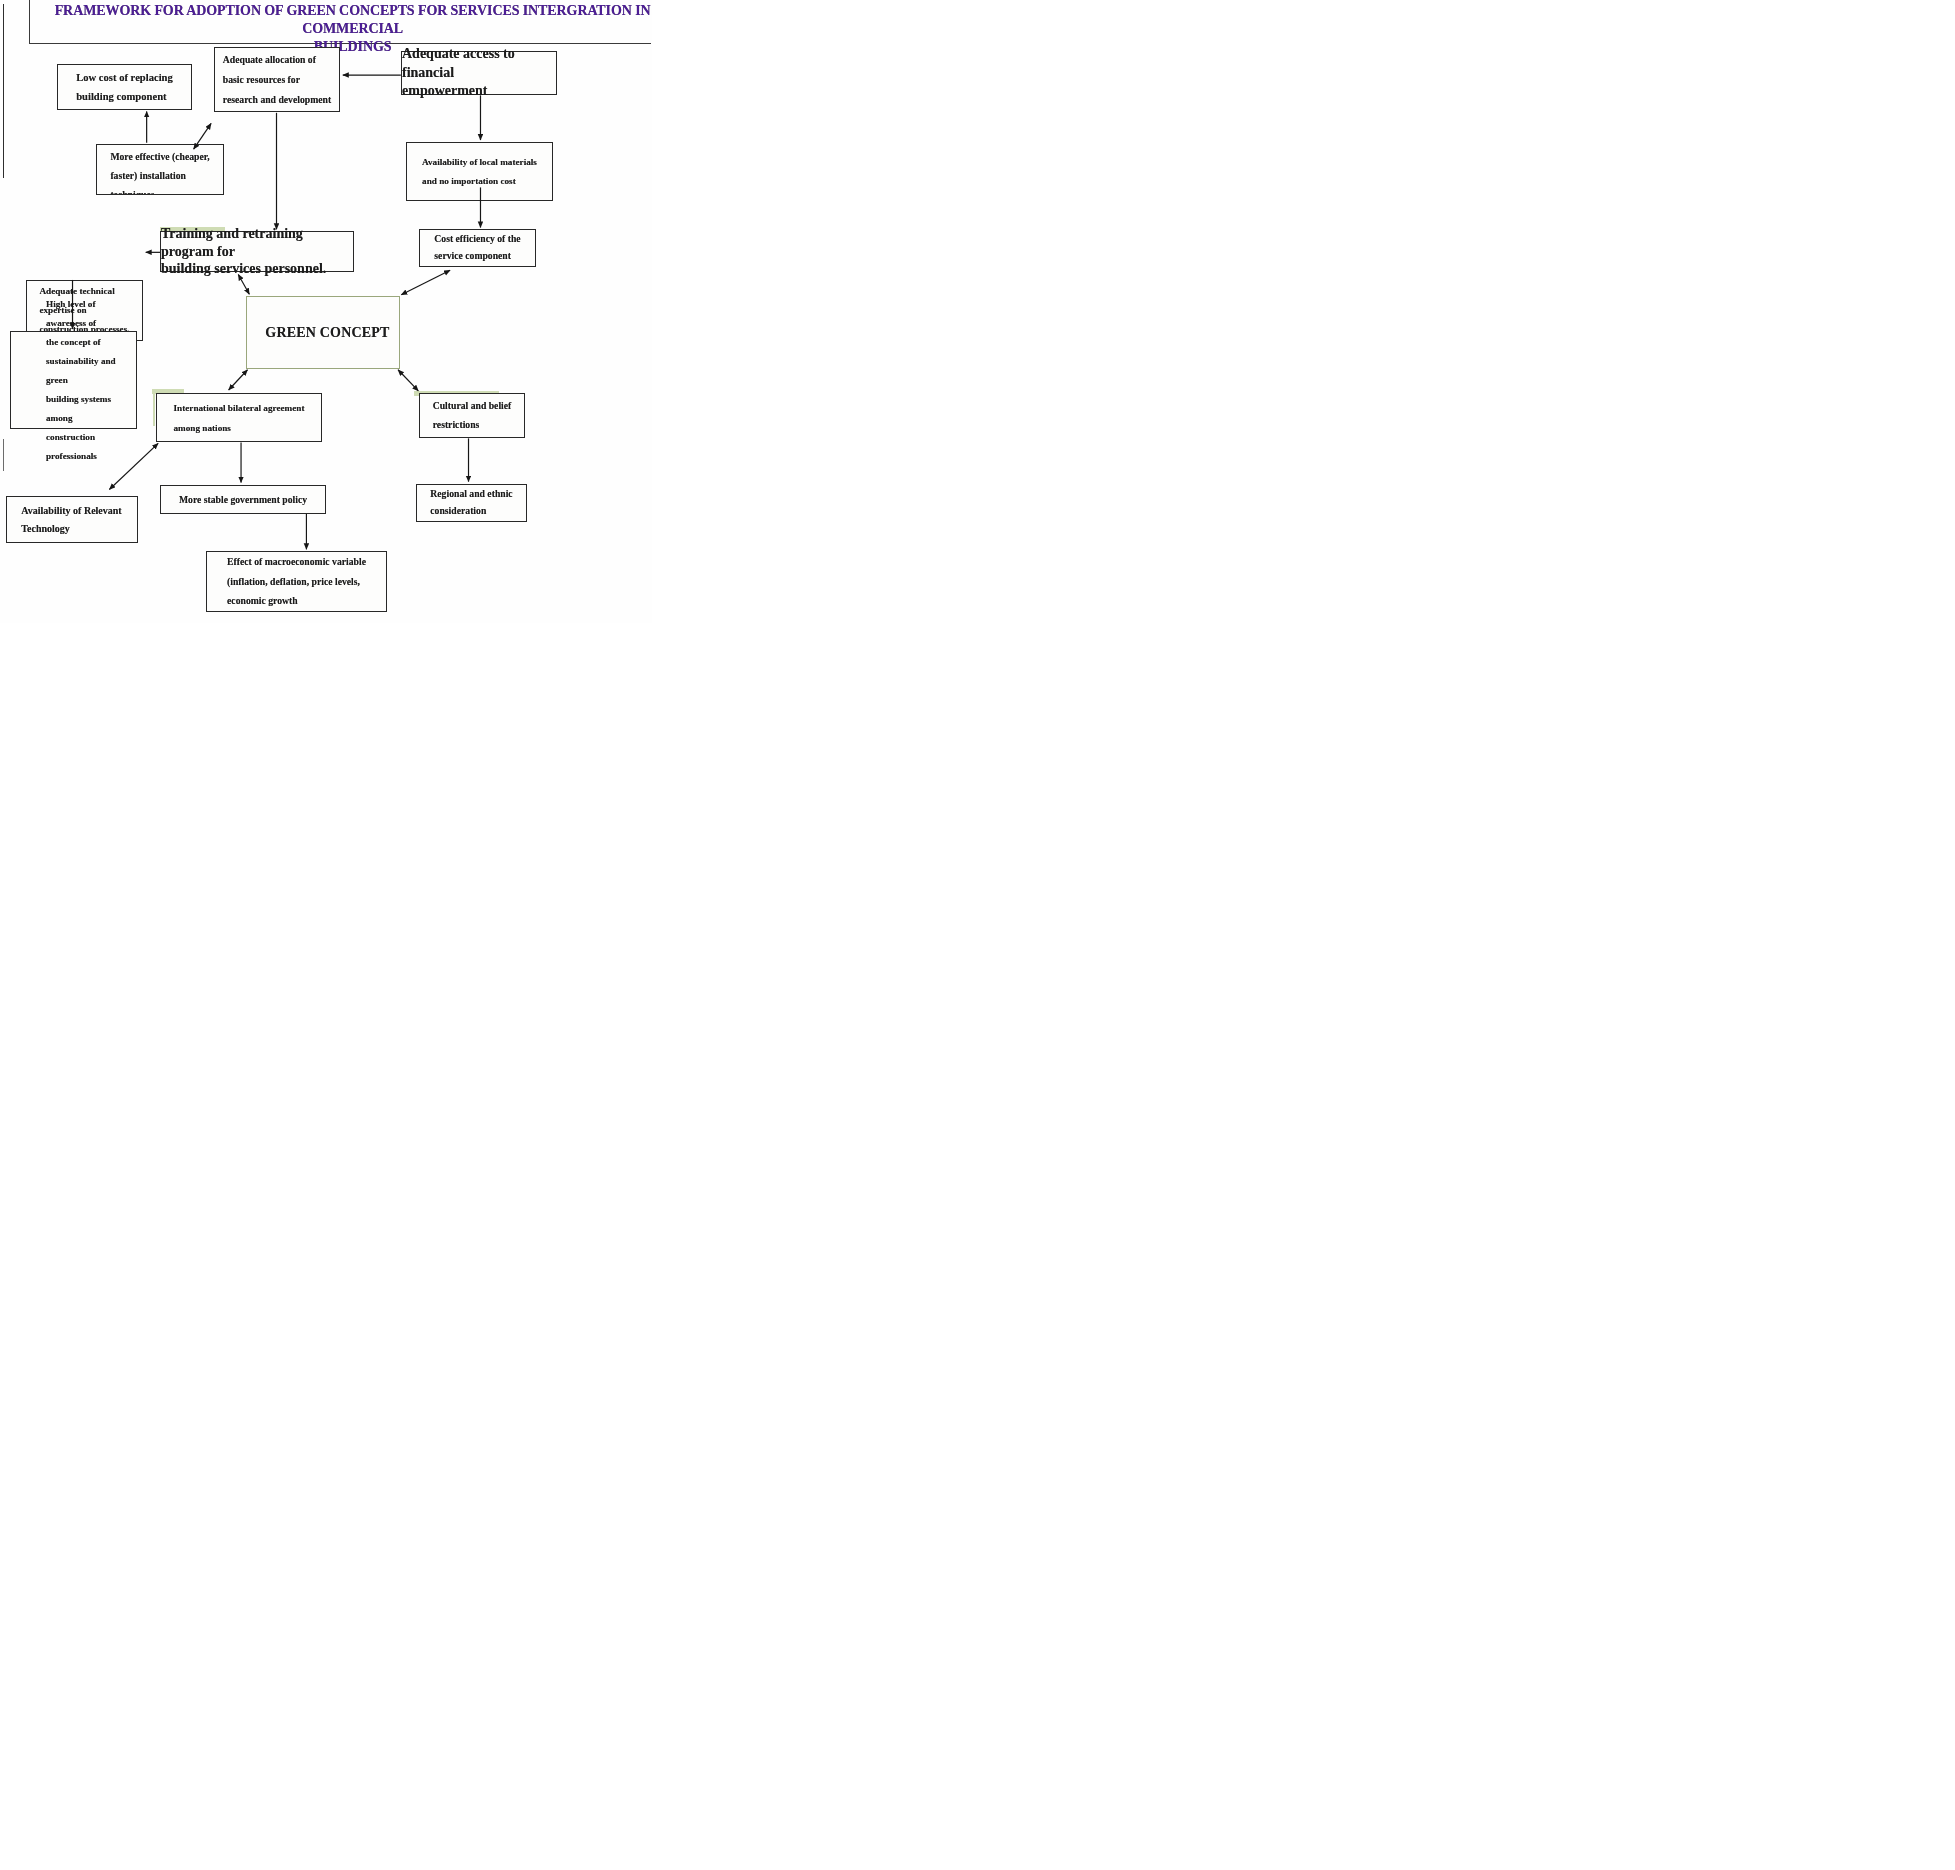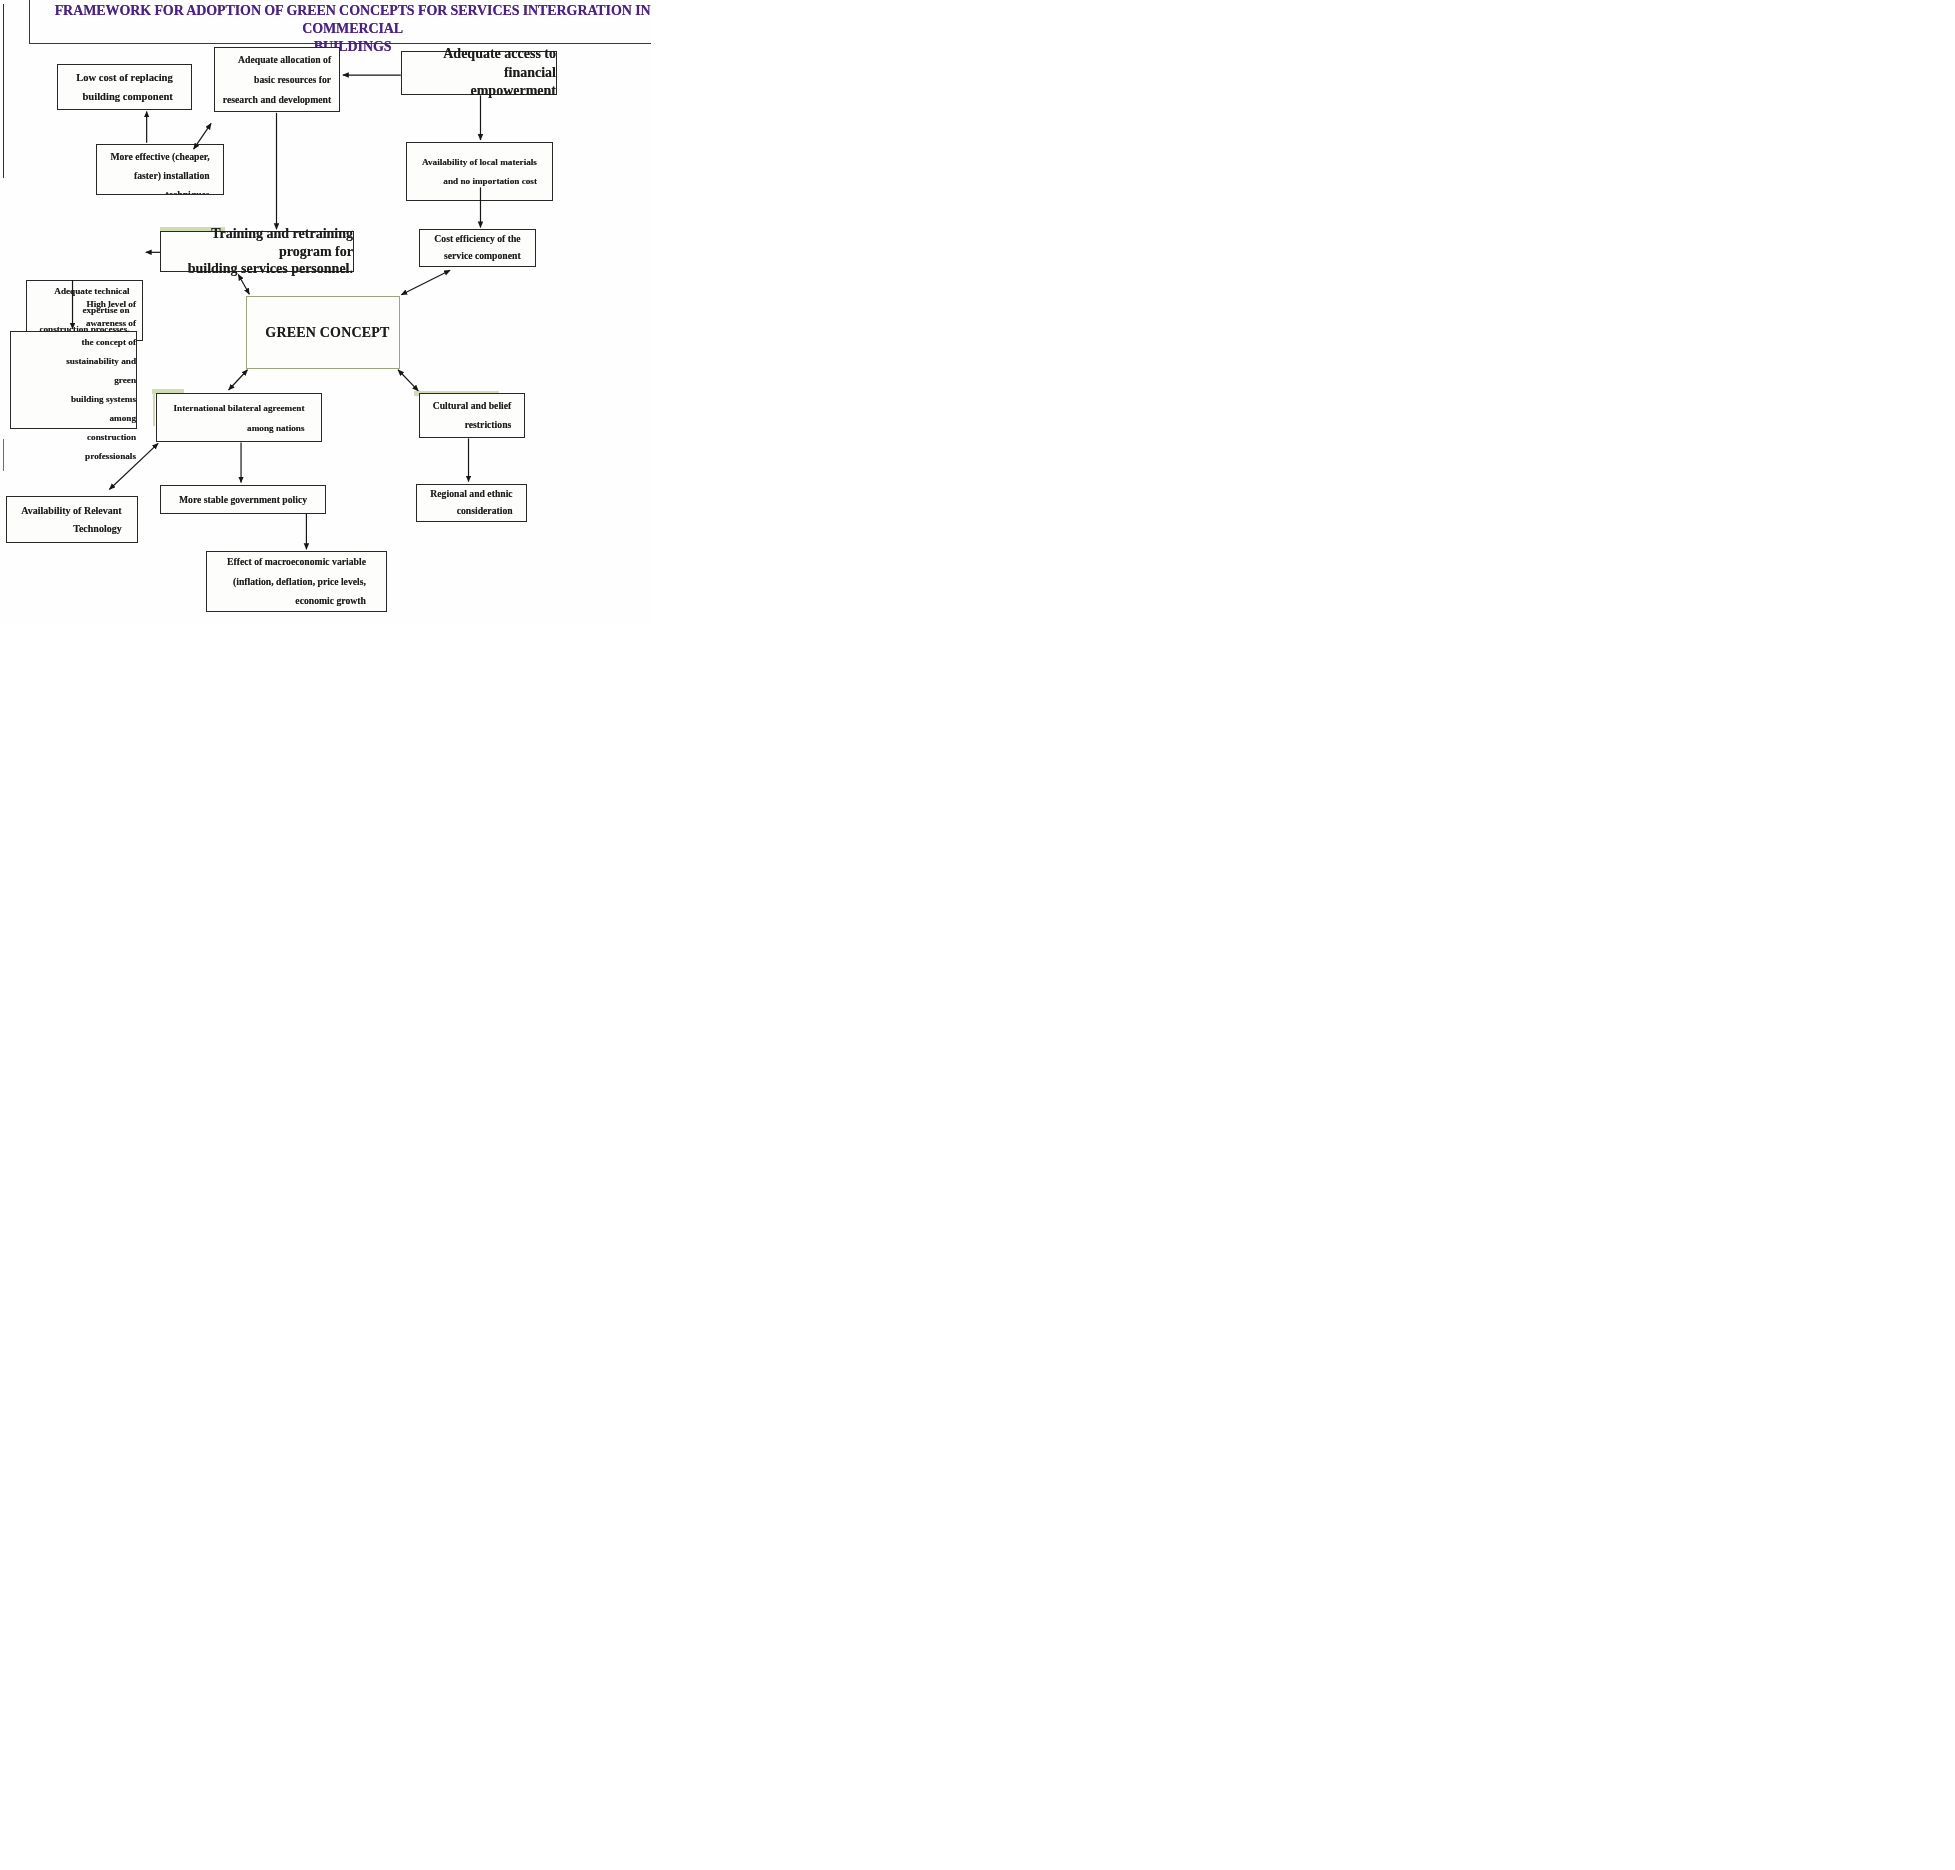--- a/index.html
+++ b/index.html
@@ -19,21 +19,21 @@
     position:absolute;left:0;top:1.8px;width:100%;
     padding-left:25px;box-sizing:border-box;
     text-align:center;font-weight:bold;color:#4c1d95;
     font-size:14px;line-height:18px;letter-spacing:-0.1px;
     text-shadow:0 0 0.3px rgba(20,20,20,0.55);
   }
   .node{
     position:absolute;box-sizing:border-box;
     border:1.4px solid #282828;background:#fdfdfc;
     display:flex;align-items:center;justify-content:center;
-    text-align:right;font-weight:bold;color:#1c1c1c;
+    text-align:left;font-weight:bold;color:#1c1c1c;
     white-space:pre-line;
     text-shadow:0 0 0.3px rgba(25,25,25,0.5);
   }
   .accent{position:absolute;background:#cfdcb4;}
   .artifact{position:absolute;background:#2e2e2e;}
   svg.wires{position:absolute;left:0;top:0;pointer-events:none;}
   svg.wires line{stroke:#161616;stroke-width:2.6px;}
 </style>
 </head>
 <body>

